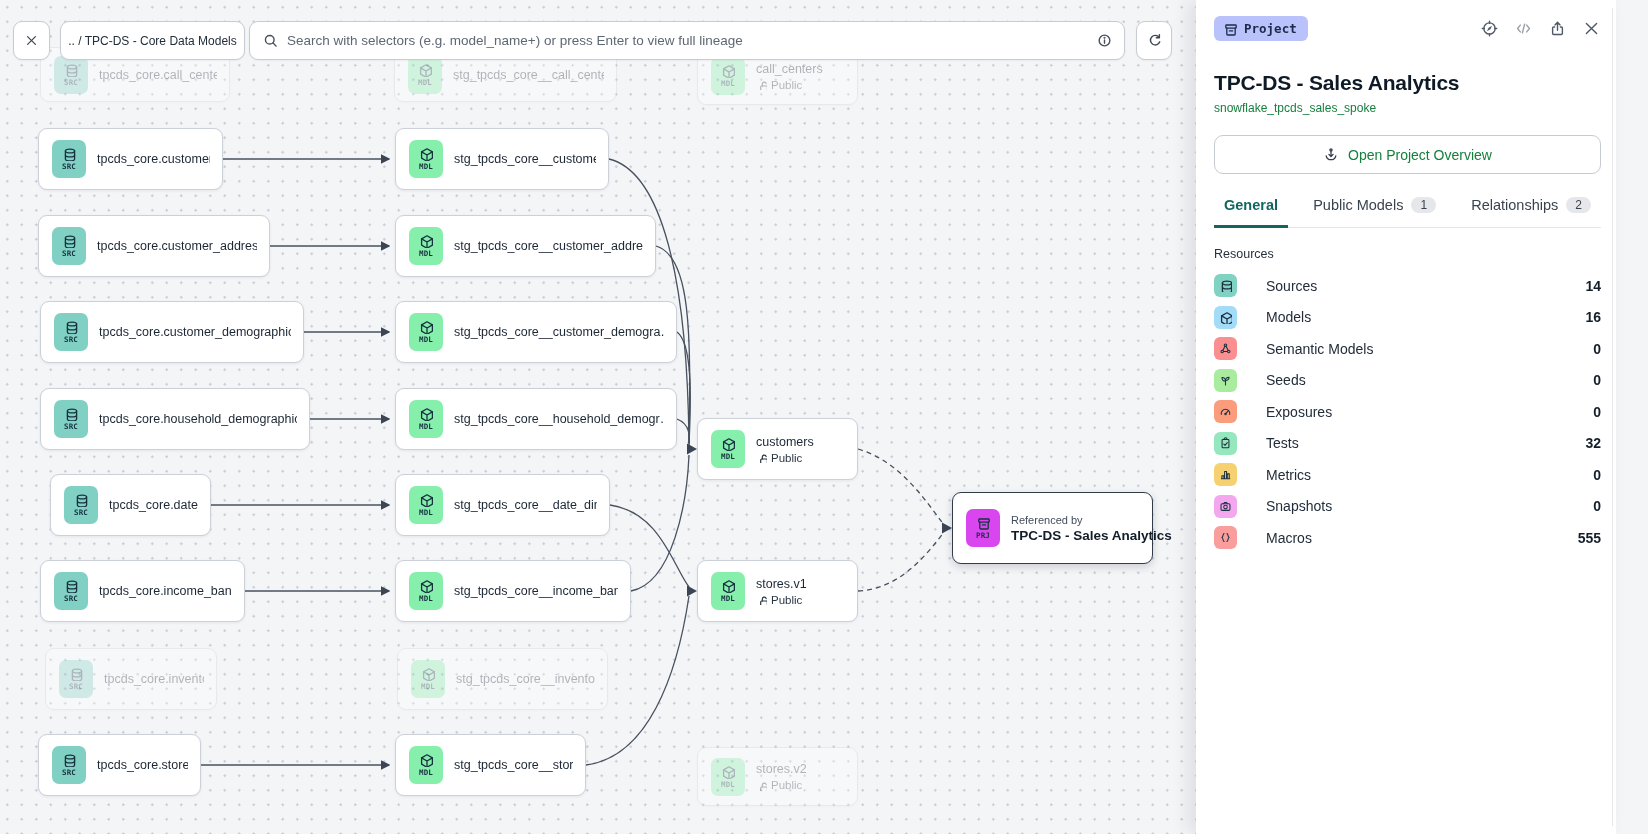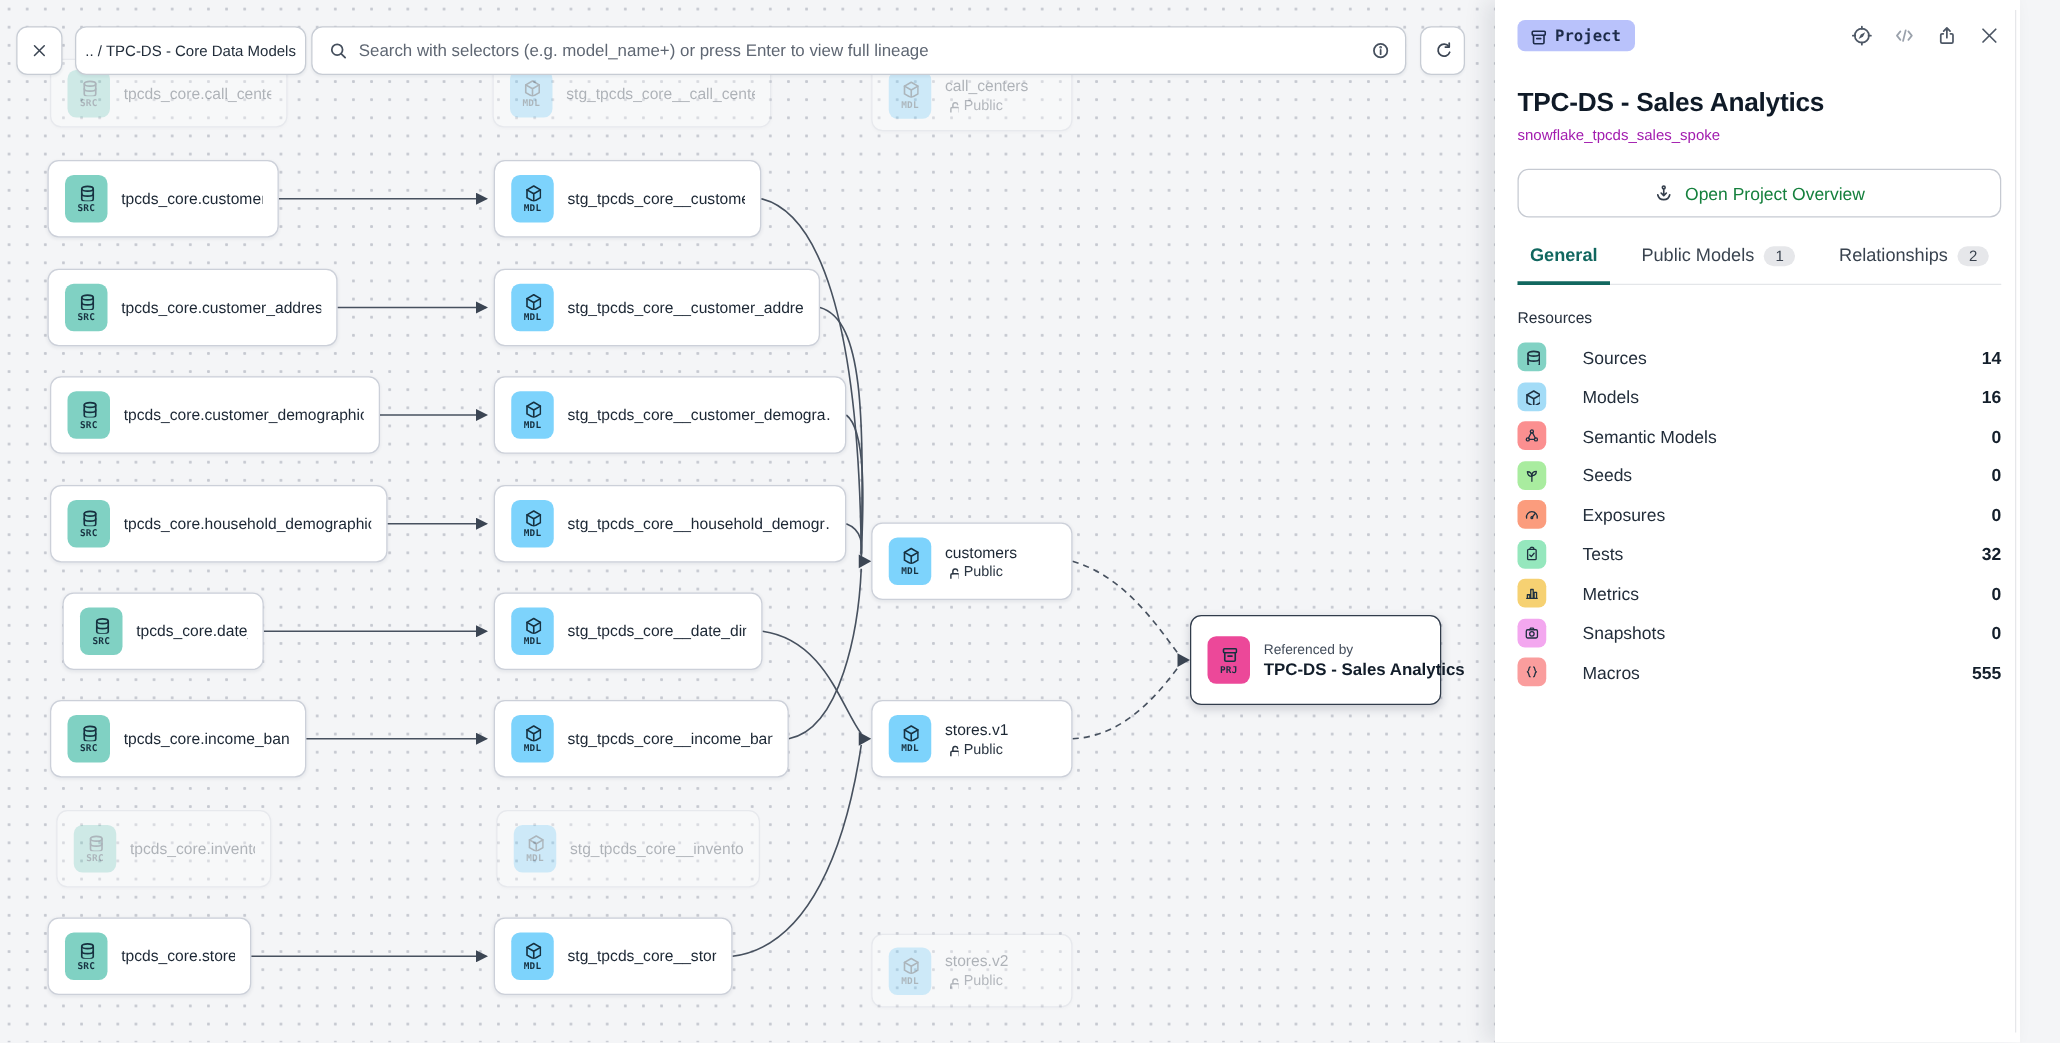--- a/index.html
+++ b/index.html
@@ -24,22 +24,22 @@
     position:absolute; z-index:1; height:62px; display:flex; align-items:center; gap:11px;
     padding:0 12px 0 13px; background:#fff; border:1px solid #ccd0d9; border-radius:9px;
     box-shadow:0 1px 3px rgba(20,30,50,.07); cursor:pointer;
   }
   .node.h55 { height:55px; }
   .node.faded { opacity:.32; }
   .tile { flex:none; width:34px; height:38px; border-radius:7px; display:flex; flex-direction:column; align-items:center; justify-content:center; color:#173140; }
   .tile svg { width:14px; height:14px; stroke:#173140; fill:none; stroke-width:1.3; stroke-linecap:round; stroke-linejoin:round; }
   .tile i { font:700 7.5px "DejaVu Sans Mono", monospace; font-style:normal; letter-spacing:.2px; margin-top:1px; }
   .tile.src { background:#80d1c3; }
-  .tile.mdl { background:#7dd3fc; }
-  .tile.prj { background:#ec4899;align-items:center; }
+  .tile.mdl { background:#86efac; }
+  .tile.prj { background:#d946ef;align-items:center; }
   .nlabel { font-size:12.5px; color:#1c2734; white-space:nowrap; overflow:hidden; }
   .ncol { display:flex; flex-direction:column; justify-content:center; min-width:0; }
   .publine { display:flex; align-items:center; gap:4px; font-size:11.5px; color:#2a3542; margin-top:3px; }
   .publine svg { width:11px; height:11px; stroke:#2a3542; fill:none; stroke-width:1.2; stroke-linecap:round; }
   .prjnode { border:1.6px solid #313c4b; box-shadow:0 3px 8px rgba(20,30,50,.18); height:72px; }
   .prjcap { font-size:11px; color:#434d5b; }
   .prjtitle { font-size:13.5px; font-weight:700; color:#121d2a; margin-top:2px; white-space:nowrap; }
 
   
   .toolbar { position:absolute; inset:0; z-index:5; pointer-events:none; }
@@ -68,21 +68,21 @@
   .badge {
     display:inline-flex; align-items:center; gap:7px; background:#b9c2fb; border-radius:6px;
     padding:5px 11px 5px 9px; font:700 12.5px "DejaVu Sans Mono", monospace; color:#1d2b49;
   }
   .badge svg { width:14px; height:14px; stroke:#1d2b49; fill:none; stroke-width:1.3; stroke-linecap:round; stroke-linejoin:round; }
   .panel-actions { display:flex; align-items:center; gap:14px; }
   .pabtn { width:20px; height:20px; display:flex; align-items:center; justify-content:center; cursor:pointer; color:#4d5765; }
   .pabtn svg { width:17px; height:17px; stroke:currentColor; fill:none; stroke-width:1.3; stroke-linecap:round; stroke-linejoin:round; }
   .pabtn.dim { color:#9aa1ab; }
   .panel h1 { margin-top:30px; font-size:21px; letter-spacing:-.2px; color:#0f1a27; }
-  .subtitle { margin-top:6px; font-size:12px; color:#a21caf; }
+  .subtitle { margin-top:6px; font-size:12px; color:#15803d; }
   .overview-btn {
     margin-top:20px; width:100%; height:39px; background:#fff; border:1px solid #c6cad2; border-radius:9px;
     display:flex; align-items:center; justify-content:center; gap:9px; font-family:"Liberation Sans",sans-serif;
     font-size:14px; color:#15803d; cursor:pointer;
   }
   .overview-btn svg { width:16px; height:16px; stroke:#343e4c; fill:none; stroke-width:1.3; stroke-linecap:round; stroke-linejoin:round; }
   .tabs { display:flex; align-items:flex-end; justify-content:space-between; margin-top:12px; border-bottom:1px solid #e4e6e9; }
   .tab { display:flex; align-items:center; gap:8px; padding:11px 10px 12px; font-size:14.5px; color:#39434f; border-bottom:3px solid transparent; margin-bottom:-1px; cursor:pointer; }
   .tab.active { color:#11675f; font-weight:700; border-bottom-color:#11675f; }
   .tbadge { background:#e6e7ea; border-radius:999px; padding:1px 9px; font-size:12px; font-weight:400; color:#39424e; }

